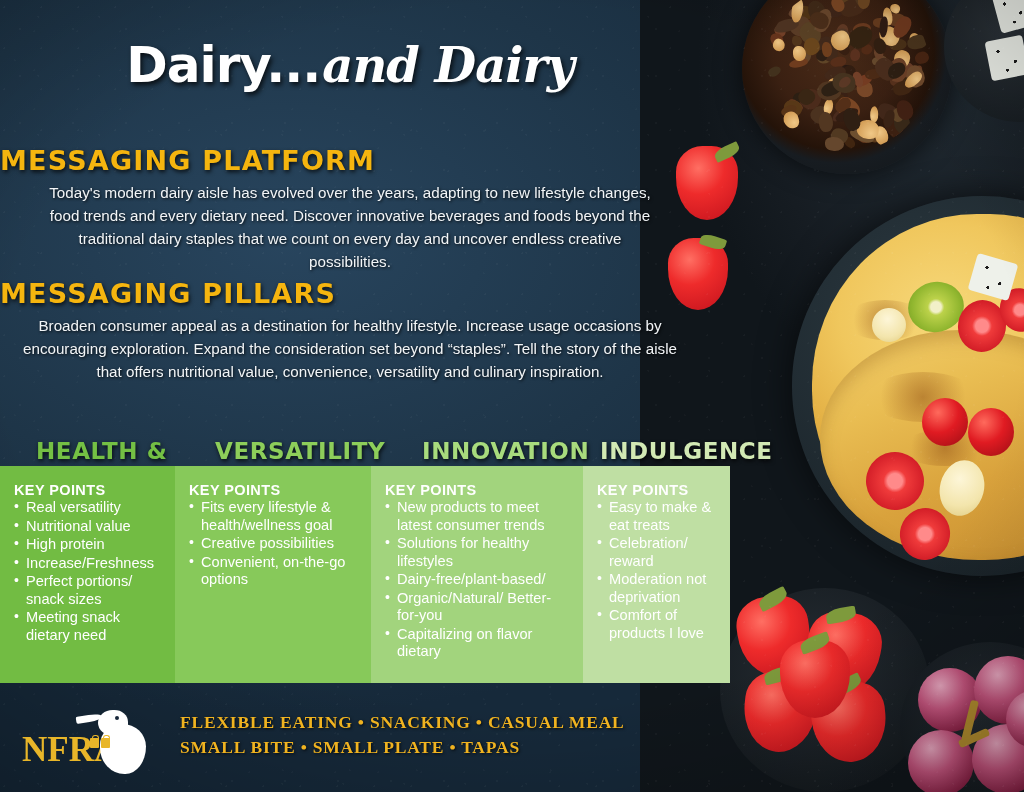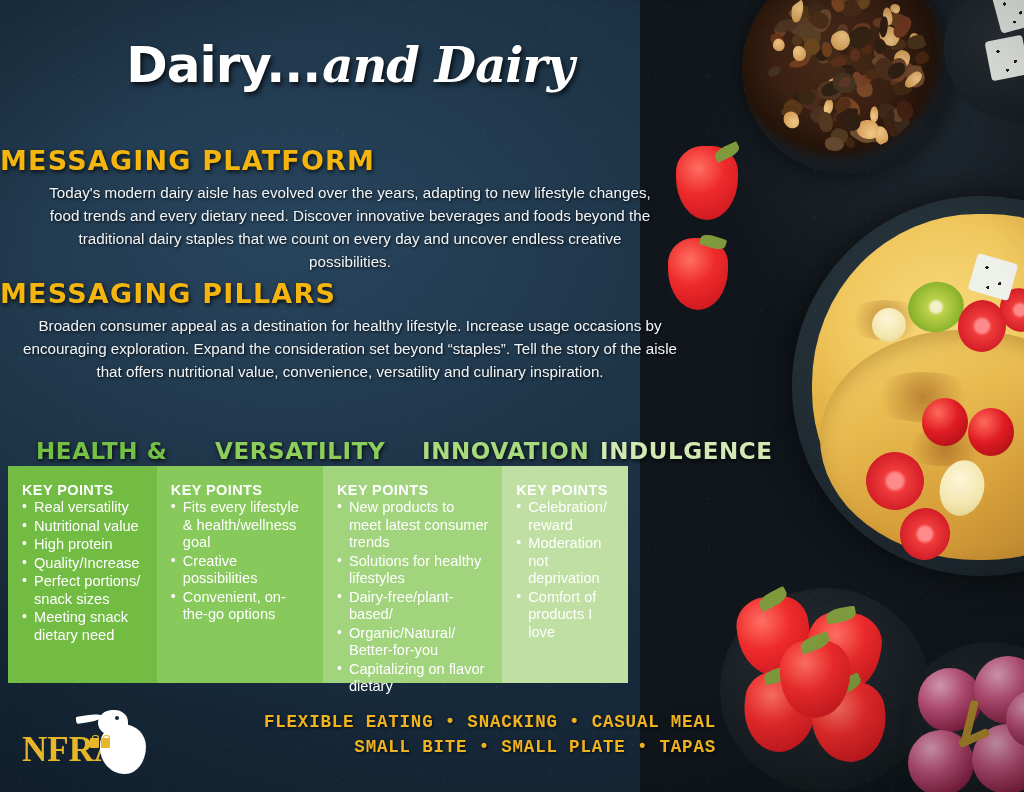--- a/index.html
+++ b/index.html
@@ -181,21 +181,21 @@
     font-family: "DejaVu Sans", sans-serif;
     font-size: 23px; font-weight: bold; letter-spacing: .6px;
     line-height: 1.04; text-shadow: 1px 2px 4px rgba(0,0,0,.8);
   }
   .pt0 { left: 24px;  color: #74c044; }
   .pt1 { left: 203px; color: #8dce5a; }
   .pt2 { left: 410px; color: #a8db7d; }
   .pt3 { left: 588px; color: #d2e9b4; }
 
   
-  .panels { position: absolute; left: 0; top: 466px; width: 628px; height: 217px; display: flex; padding-left: 8px; }
+  .panels { position: absolute; left: 0; top: 466px; width: 730px; height: 217px; display: flex; }
   .panel { height: 100%; padding: 16px 12px 10px 14px; color: #ffffff; }
   .panel:nth-child(1) { width: 175px; background: #72bc43; }
   .panel:nth-child(2) { width: 196px; background: #87c95a; }
   .panel:nth-child(3) { width: 212px; background: #a2d47d; }
   .panel:nth-child(4) { width: 147px; background: #bfdfa3; }
 
   .kp-head {
     font-size: 14.5px; font-weight: bold; letter-spacing: .4px; margin-bottom: 1px;
   }
   .kp-list { list-style: none; }
@@ -238,23 +238,23 @@
   }
   .bag {
     position: absolute; width: 9px; height: 10px; background: #e8b629; border-radius: 1px;
   }
   .bag::before {
     content: ""; position: absolute; left: 2px; top: -3px; width: 5px; height: 4px;
     border: 1.4px solid #e8b629; border-bottom: none; border-radius: 3px 3px 0 0;
   }
 
   .tagline {
-    position: absolute; left: 156px; top: 20px; width: 560px;
-    text-align: right; color: #f0b320;
-    font-family: Liberation Mono, monospace;
+    position: absolute; left: 180px; top: 20px; width: 560px;
+    text-align: left; color: #f0b320;
+    font-family: Liberation Serif, serif;
     font-size: 17.5px; font-weight: bold; letter-spacing: .8px; line-height: 1.42;
     text-shadow: 1px 1px 3px rgba(0,0,0,.75);
   }
 </style>
 </head>
 <body>
 
 <div class="poster">
 
   <div class="photos">
@@ -465,21 +465,21 @@
       <div class="pillar-title pt2">INNOVATION</div>
     </div>
 
     <div class="panels">
       <div class="panel">
         <div class="kp-head">KEY POINTS</div>
         <ul class="kp-list">
             <li>Real versatility</li>
             <li>Nutritional value</li>
             <li>High protein</li>
-            <li>Quality/Increase</li>
+            <li>Increase/Freshness</li>
             <li>Perfect portions/ snack sizes</li>
             <li>Meeting snack dietary need</li>
           </ul>
       </div>
       <div class="panel">
         <div class="kp-head">KEY POINTS</div>
         <ul class="kp-list">
             <li>Fits every lifestyle &amp; health/wellness goal</li>
             <li>Creative possibilities</li>
             <li>Convenient, on-the-go options</li>
@@ -491,20 +491,21 @@
             <li>New products to meet latest consumer trends</li>
             <li>Solutions for healthy lifestyles</li>
             <li>Dairy-free/plant-based/</li>
             <li>Organic/Natural/ Better-for-you</li>
             <li>Capitalizing on flavor dietary</li>
           </ul>
       </div>
       <div class="panel">
         <div class="kp-head">KEY POINTS</div>
         <ul class="kp-list">
+            <li>Easy to make &amp; eat treats</li>
             <li>Celebration/ reward</li>
             <li>Moderation not deprivation</li>
             <li>Comfort of products I love</li>
           </ul>
       </div>
     </div>
 
     <div class="footer">
       <div class="logo">
         <div class="logo-text">NFRA</div>

